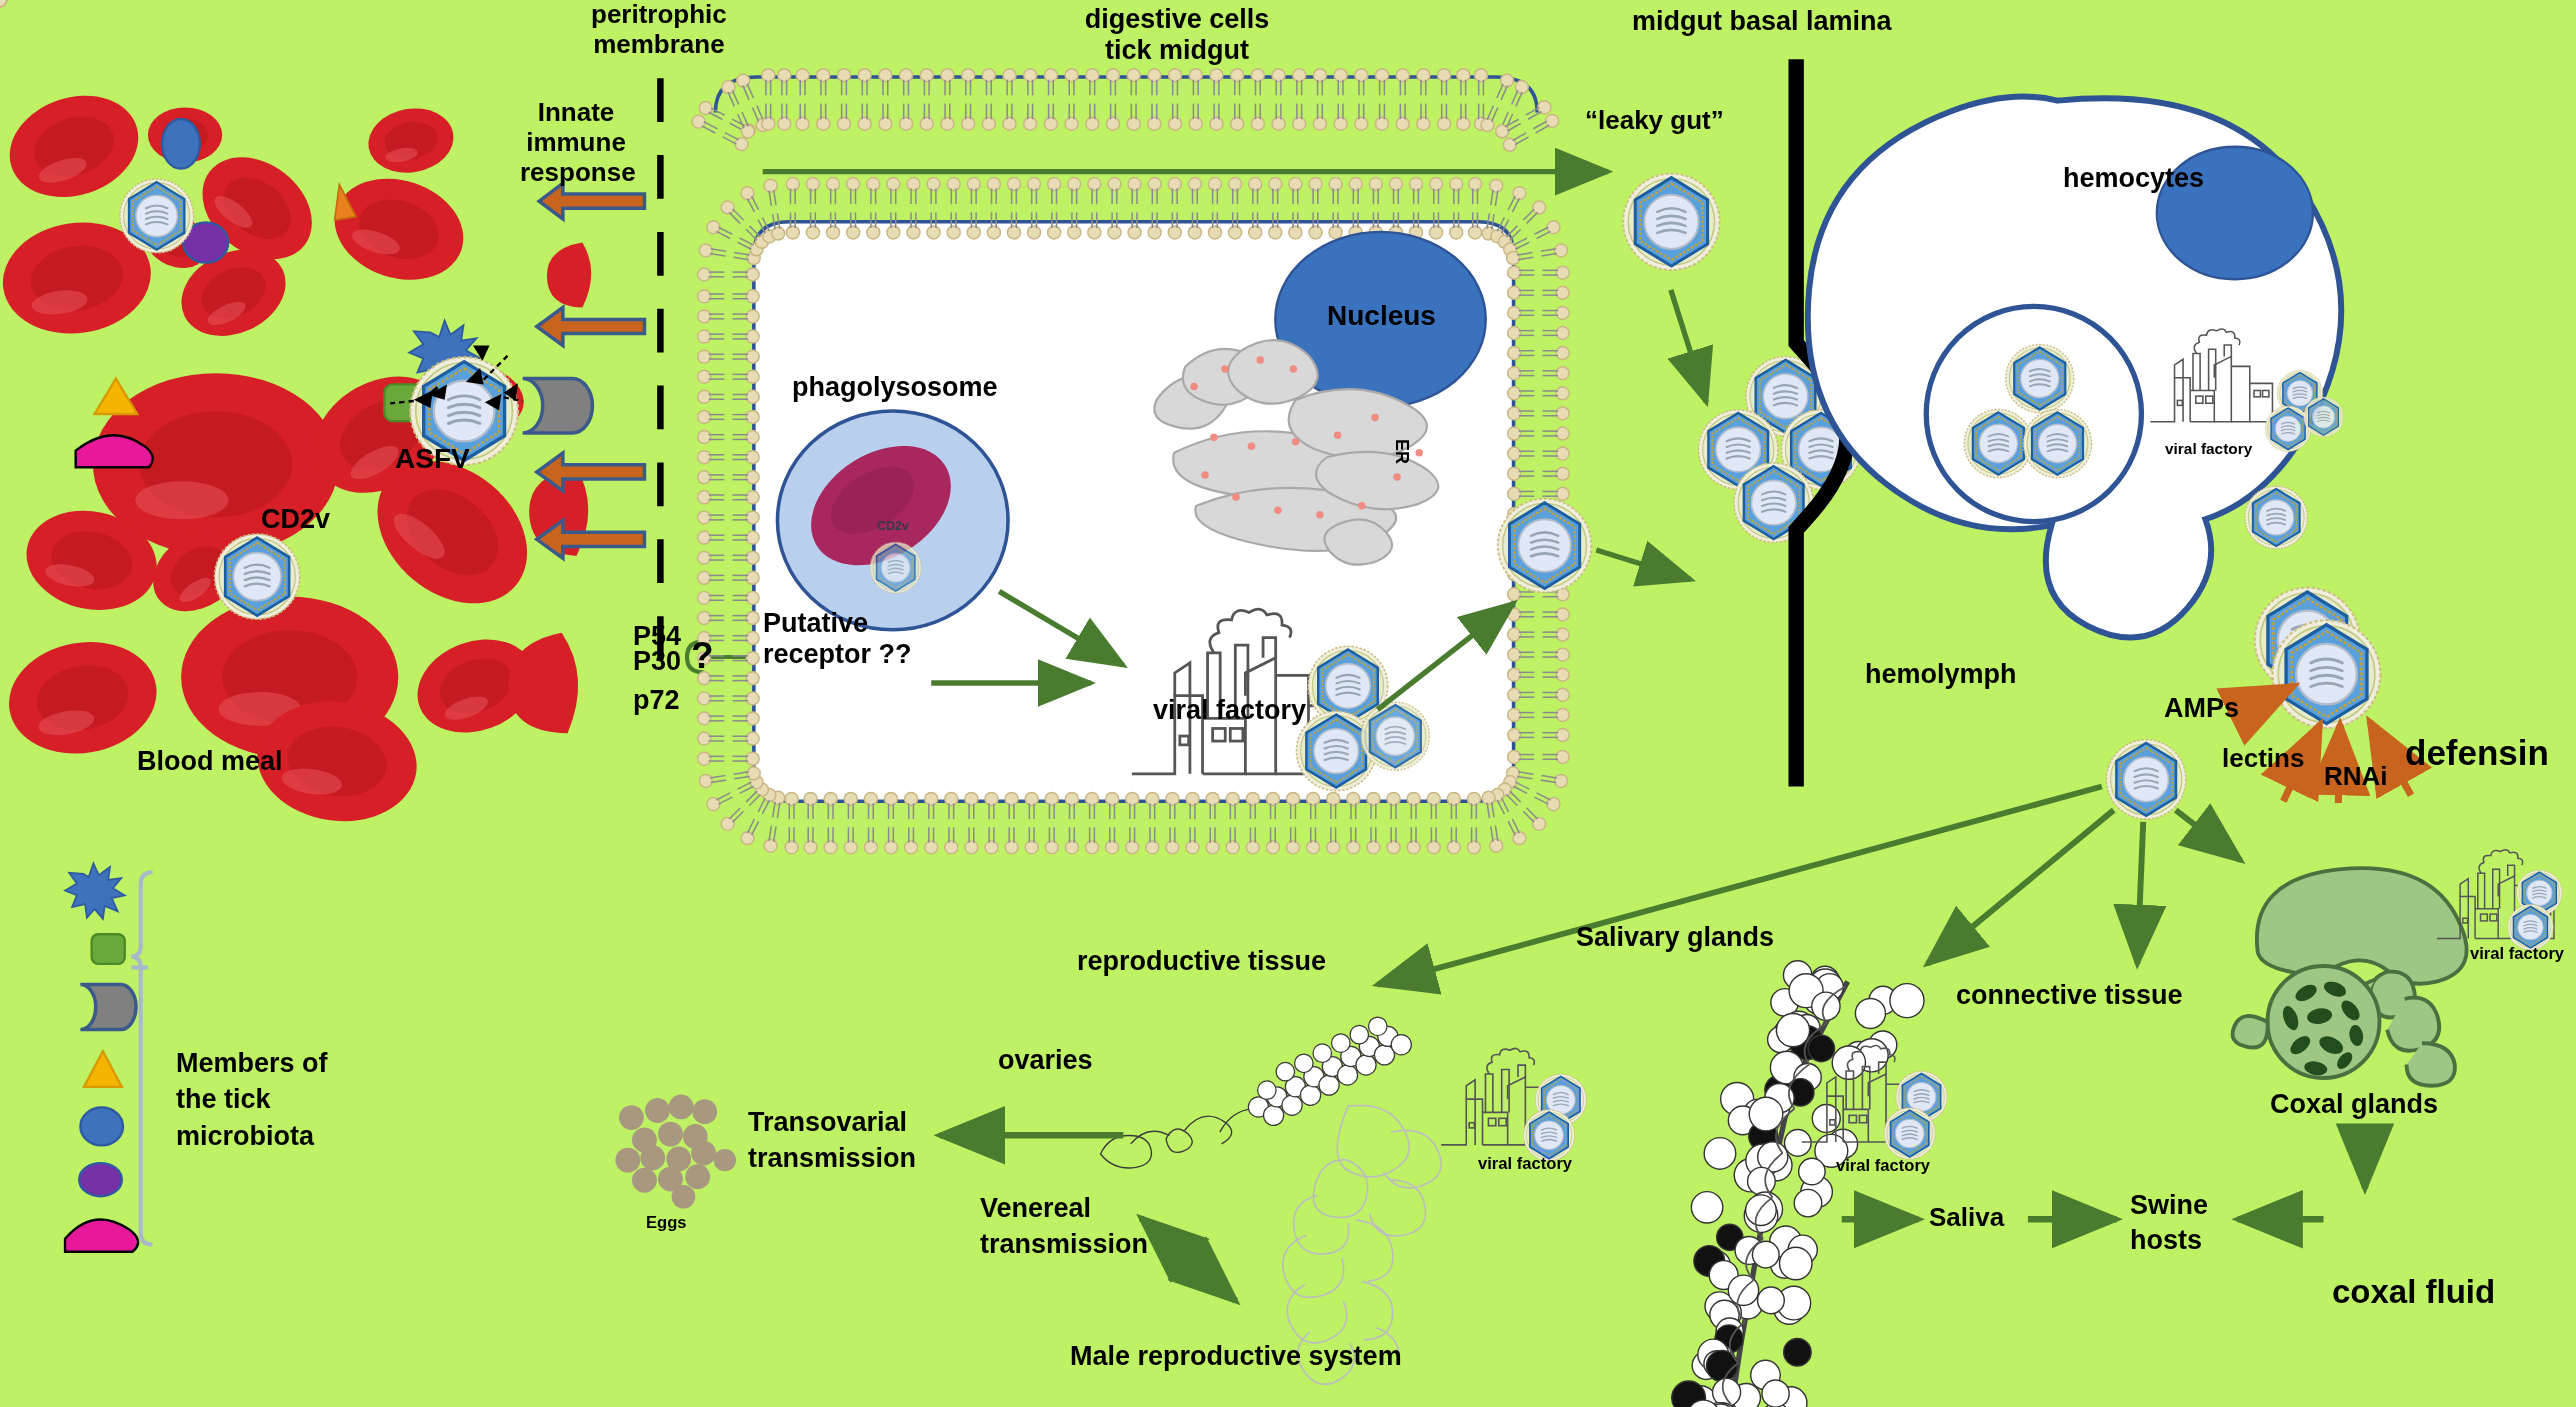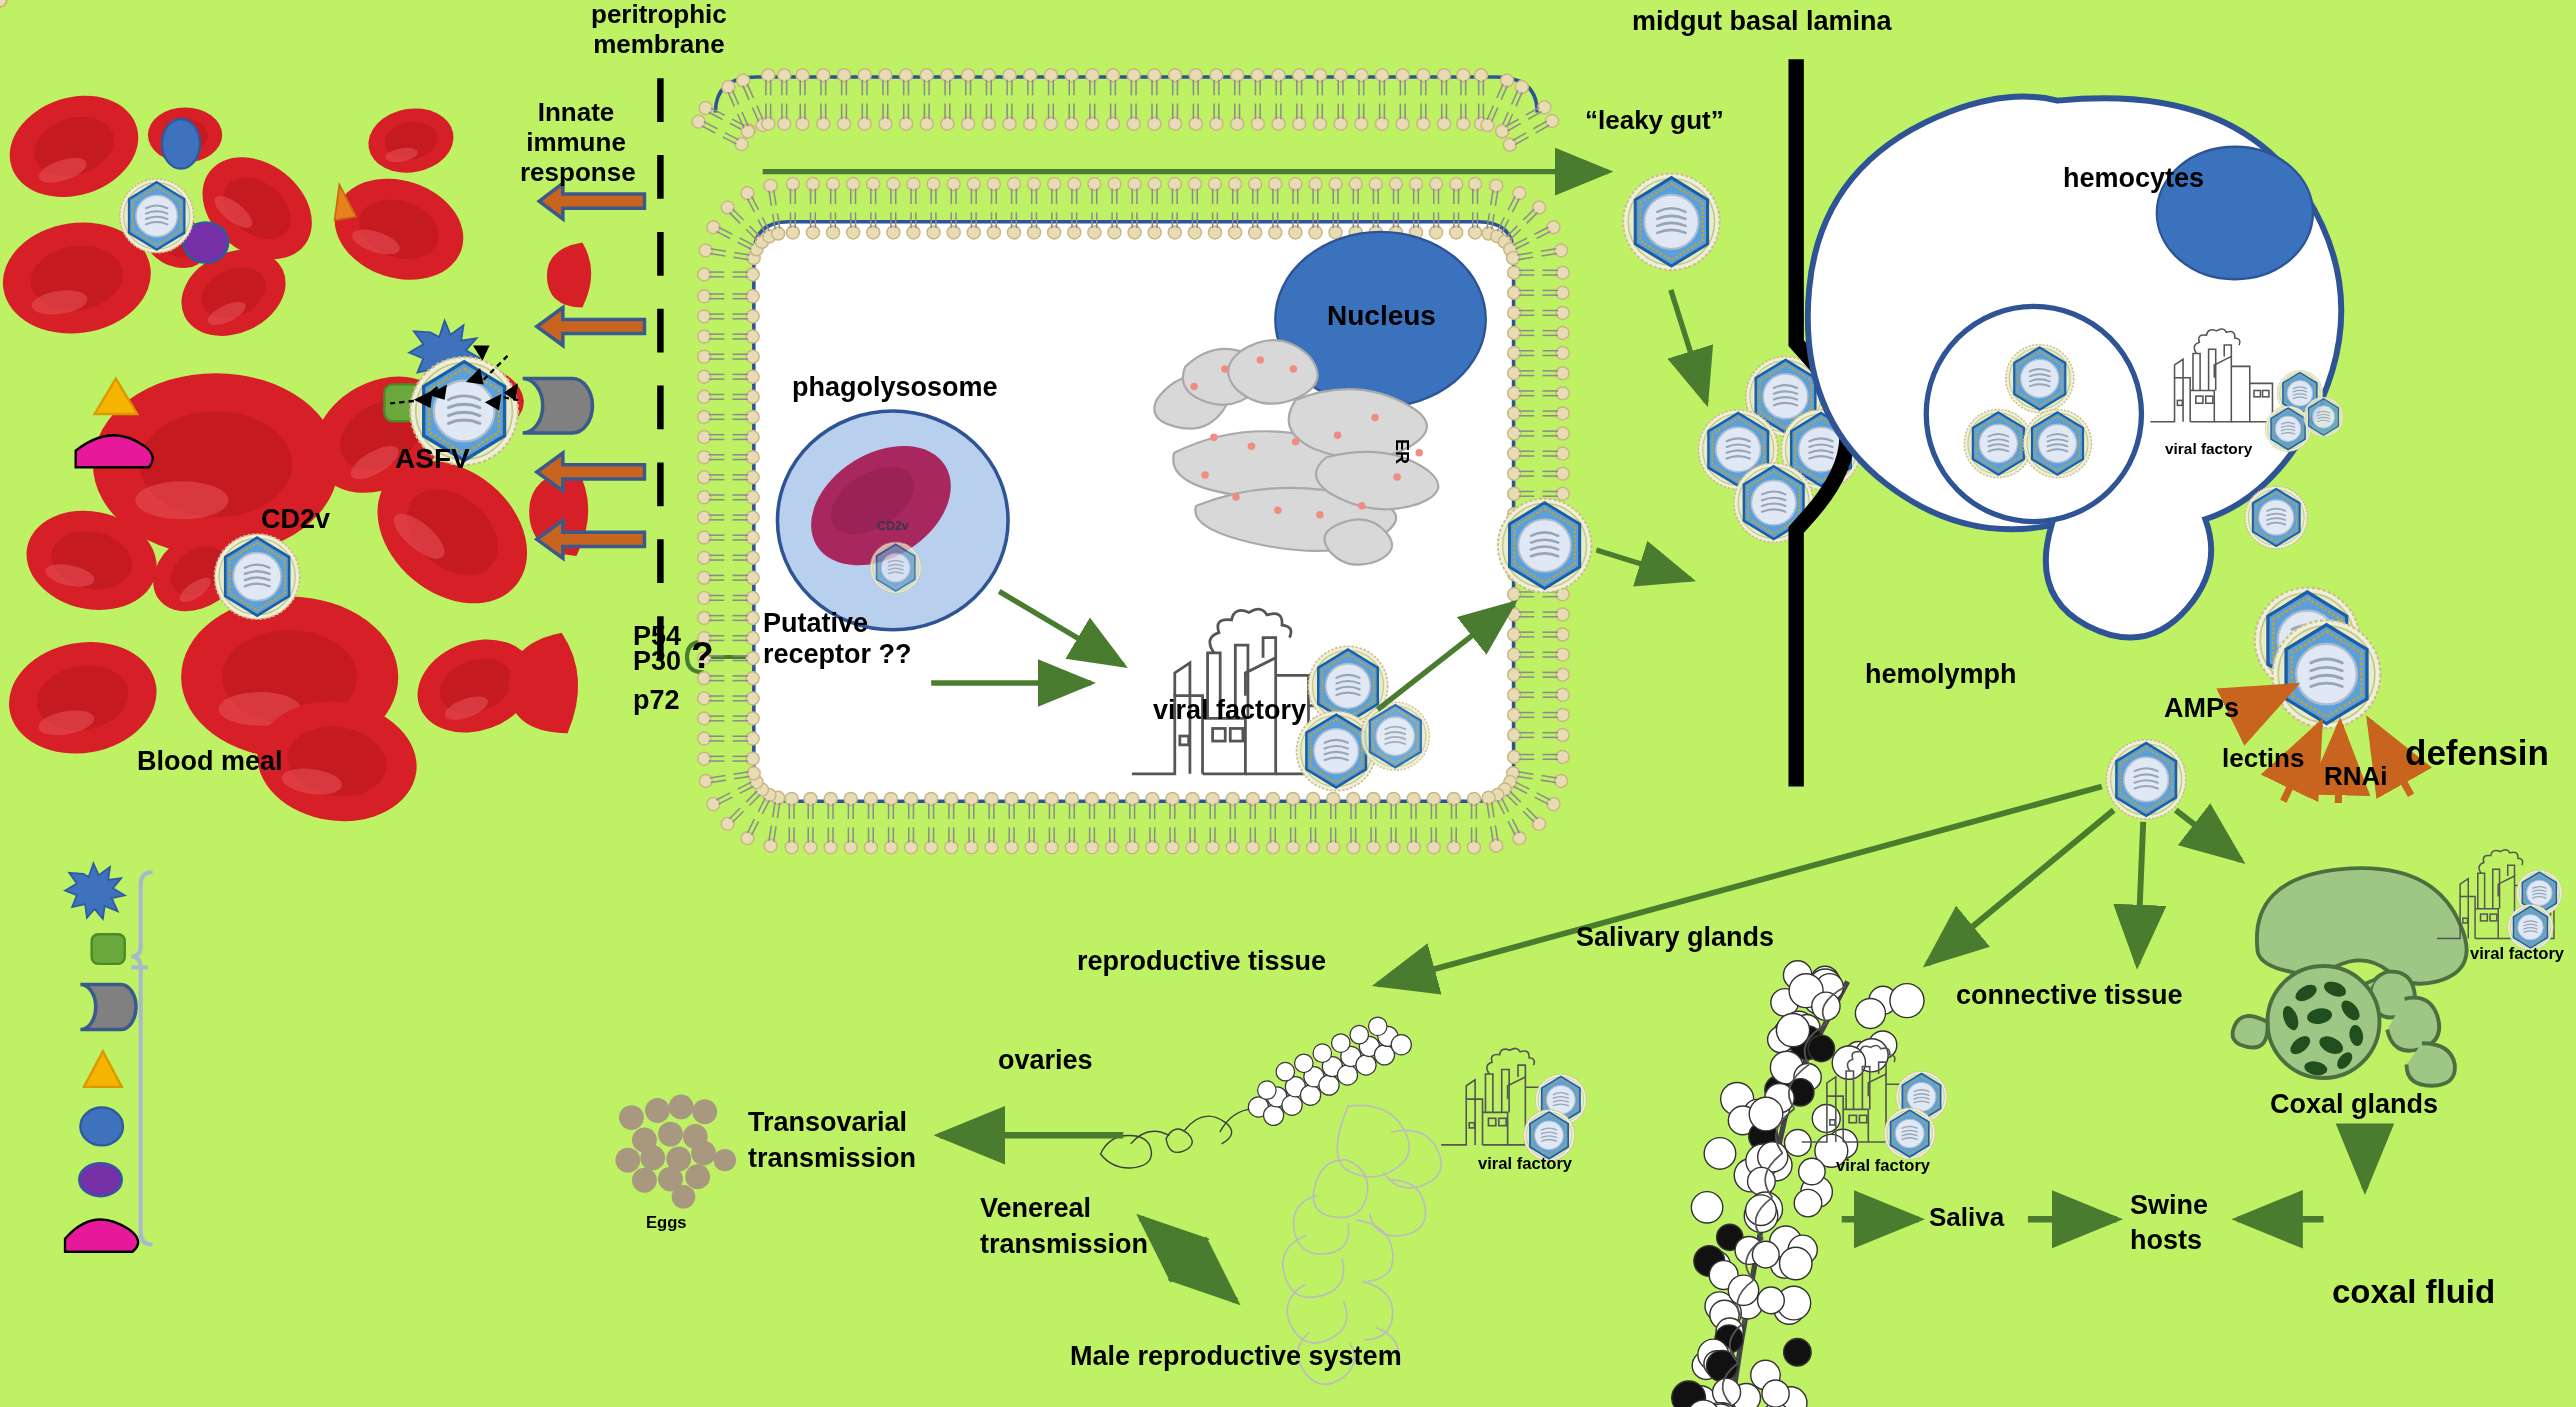--- a/index.html
+++ b/index.html
@@ -1698,20 +1698,22 @@
 
   </svg>
 
   <div class="lbl" style="left:591px;top:0px;font-size:26px;text-align:center;">peritrophic
 membrane</div>
 
   <div class="lbl" style="left:520px;top:98px;font-size:26px;text-align:center;width:112px;">Innate
 immune
 response</div>
 
+  <div class="lbl" style="left:1041px;top:3.5px;font-size:27px;text-align:center;width:272px;">digestive cells
+tick midgut</div>
 
   <div class="lbl" style="left:1632px;top:6px;font-size:27px;">midgut basal lamina</div>
 
   <div class="lbl" style="left:1585px;top:106px;font-size:26px;">“leaky gut”</div>
 
   <div class="lbl" style="left:2063px;top:163px;font-size:27px;">hemocytes</div>
 
   <div class="lbl" style="left:1327px;top:300px;font-size:28px;">Nucleus</div>
 
   <div class="lbl" style="left:1412px;top:439px;font-size:18px;transform:rotate(90deg);transform-origin:left top;">ER</div>
@@ -1738,20 +1740,23 @@
 
   <div class="lbl" style="left:1865px;top:659px;font-size:27px;">hemolymph</div>
 
   <div class="lbl" style="left:2164px;top:693px;font-size:27px;">AMPs</div>
   <div class="lbl" style="left:2222px;top:744px;font-size:26px;">lectins</div>
   <div class="lbl" style="left:2324px;top:762px;font-size:26px;">RNAi</div>
   <div class="lbl" style="left:2405px;top:733px;font-size:35px;">defensin</div>
 
   <div class="lbl" style="left:2165px;top:440px;font-size:15.4px;">viral factory</div>
 
+  <div class="lbl" style="left:176px;top:1045px;font-size:27px;line-height:1.35;">Members of
+the tick
+microbiota</div>
 
   <div class="lbl" style="left:1077px;top:946px;font-size:27px;">reproductive tissue</div>
 
   <div class="lbl" style="left:998px;top:1045px;font-size:27px;">ovaries</div>
 
   <div class="lbl" style="left:748px;top:1104px;font-size:27px;line-height:1.35;">Transovarial
 transmission</div>
 
   <div class="lbl" style="left:646px;top:1213px;font-size:16.6px;">Eggs</div>
 

